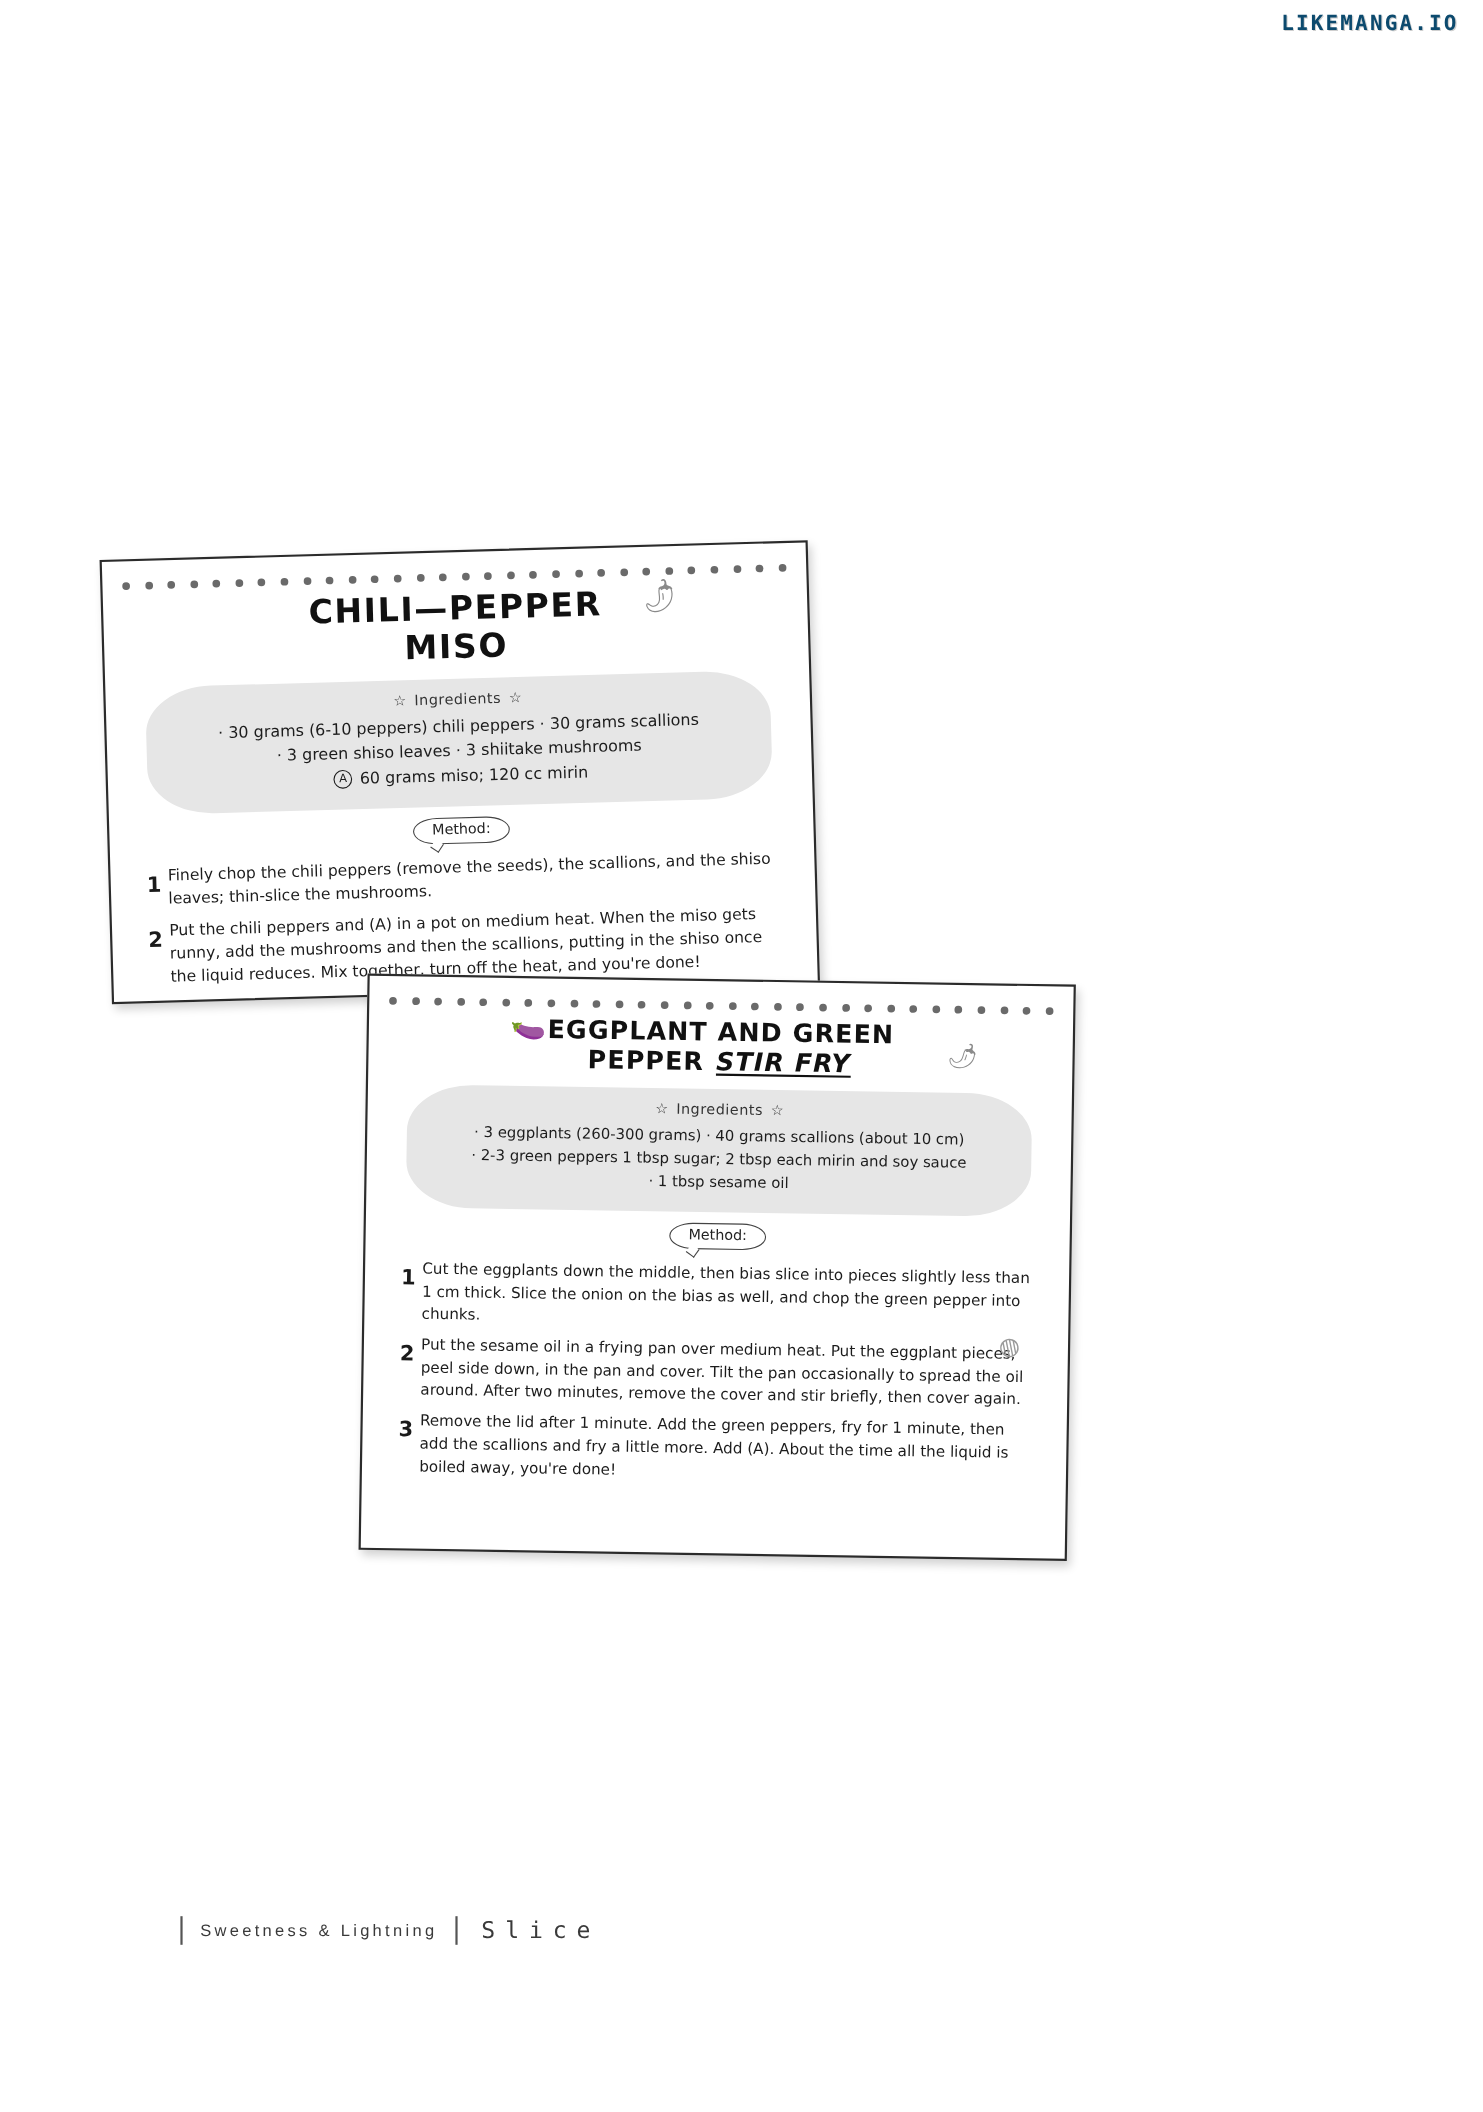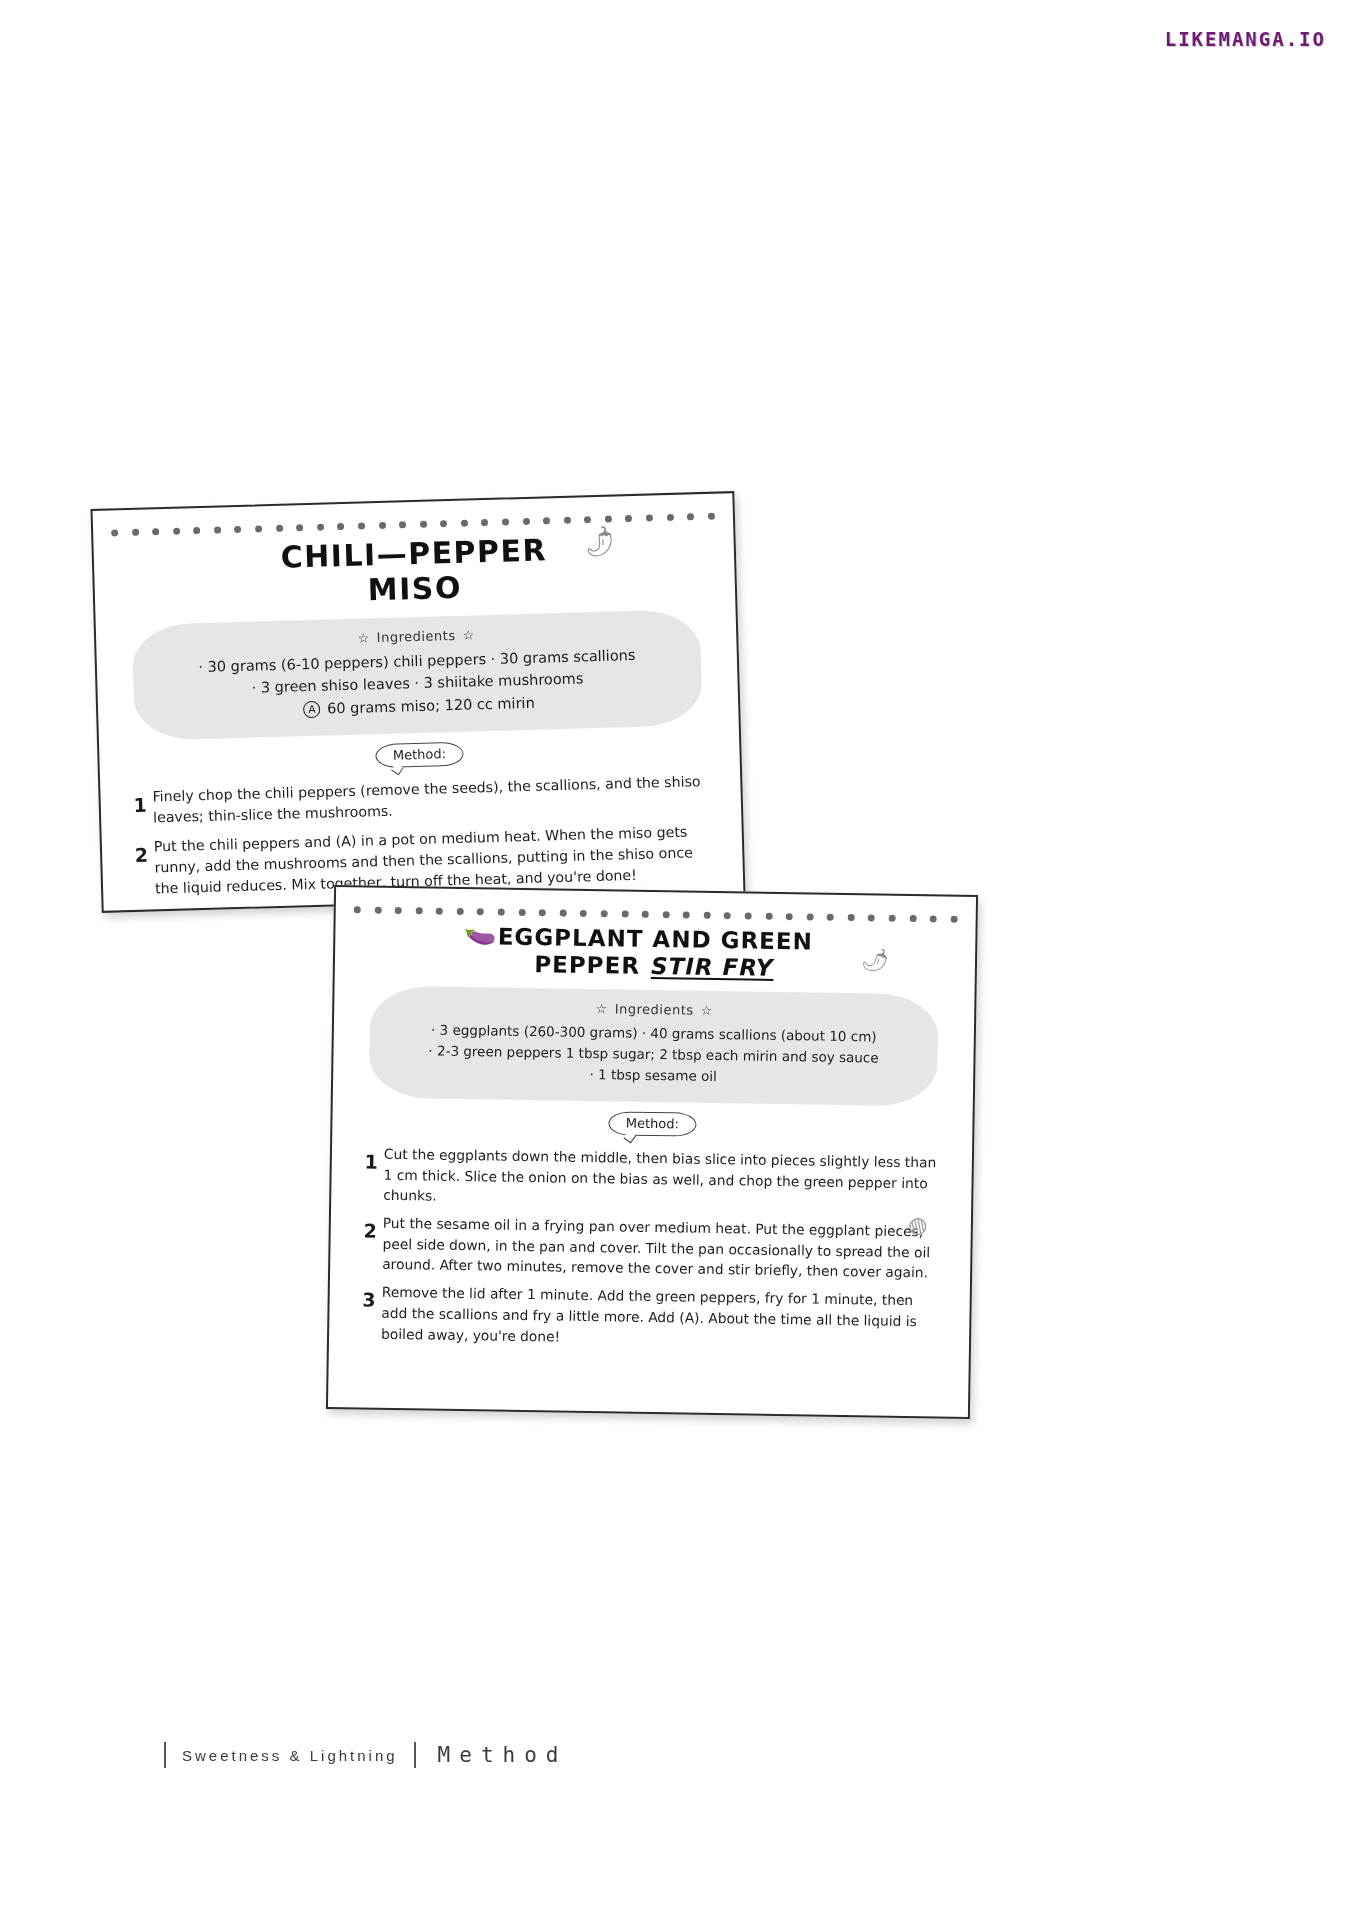--- a/index.html
+++ b/index.html
@@ -12,27 +12,27 @@
     height: 1920px;
     position: relative;
     overflow: hidden;
     font-family: "DejaVu Sans", sans-serif;
     color: #1a1a1a;
   }
 
   
   .watermark {
     position: absolute;
-    top: 28px;
+    top: 10px;
     right: 22px;
     font-family: "DejaVu Sans Mono", monospace;
     font-size: 19px;
     font-weight: bold;
     letter-spacing: 2px;
-    color: #701a75;
+    color: #0c4a6e;
     text-shadow: 1px 1px 0 #cfcfcf;
   }
 
   
   .card {
     position: absolute;
     background: #ffffff;
     border: 2px solid #2b2b2b;
     box-shadow: 3px 5px 9px rgba(0,0,0,0.18);
   }
@@ -381,14 +381,14 @@
     </div>
 
     <div class="slice-doodle">◍</div>
   </div>
 </div>
 
 <div class="footer">
   <div class="bar"></div>
   <div class="footer-series">Sweetness &amp; Lightning</div>
   <div class="bar"></div>
-  <div class="footer-word">Method</div>
+  <div class="footer-word">Slice</div>
 </div>
 
 </body></html>

